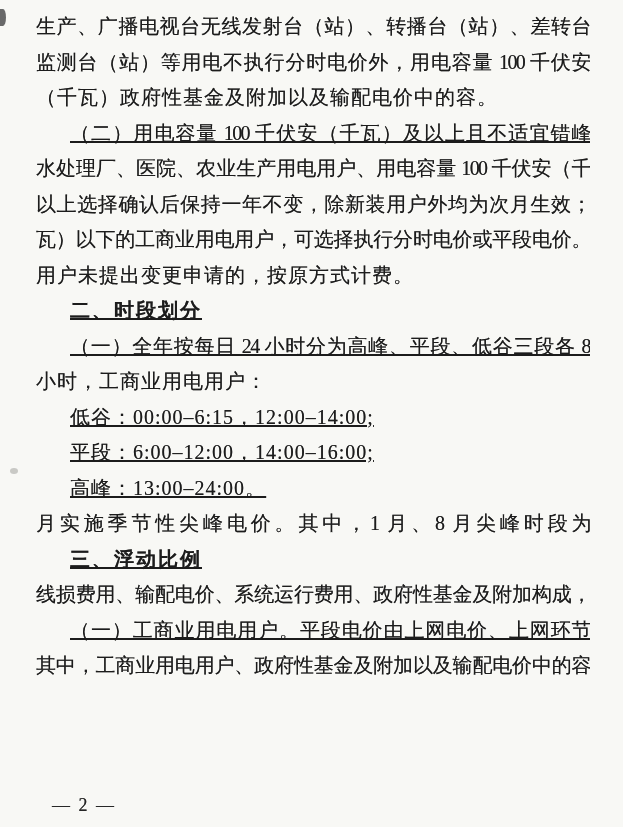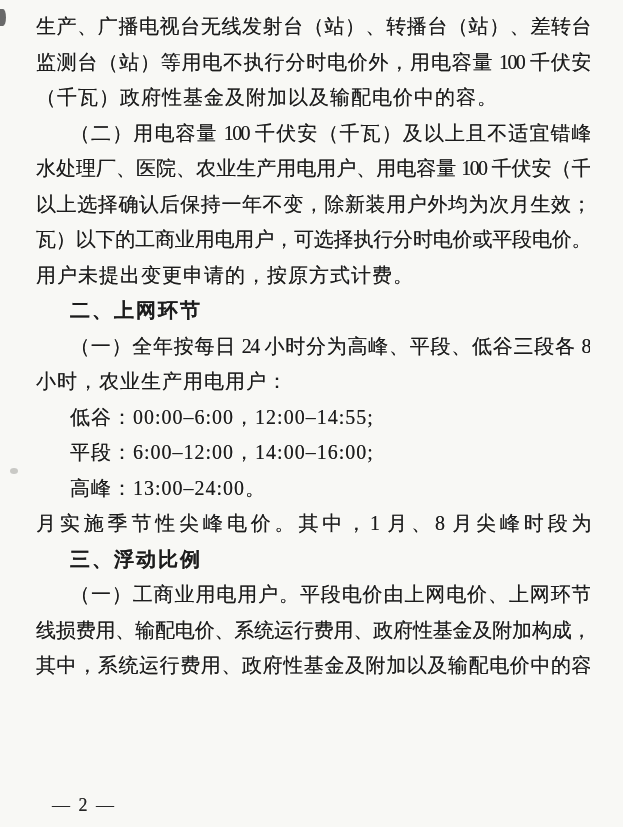--- a/index.html
+++ b/index.html
@@ -32,21 +32,21 @@
   }
   
   .j {
     letter-spacing: -1.6px;
     white-space: normal;
     text-align: justify;
     text-align-last: justify;
     overflow: hidden;
   }
   
-  .ind { text-indent: 1.7em; }
+  .ind { text-indent: 1.7em; text-decoration: underline; }
   
   .hd {
     font-family: "Liberation Sans", "DejaVu Sans", sans-serif;
     font-weight: 700;
     letter-spacing: 2px;
   }
   .pagenum {
     position: absolute;
     left: 52px;
     top: 793px;
@@ -87,28 +87,28 @@
 
   <div class="textcol">
     <div class="line j">生产、广播电视台无线发射台（站）、转播台（站）、差转台（站）、</div>
     <div class="line j">监测台（站）等用电不执行分时电价外，用电容量 100 千伏安</div>
     <div class="line">（千瓦）政府性基金及附加以及输配电价中的容。</div>
     <div class="line j ind">（二）用电容量 100 千伏安（千瓦）及以上且不适宜错峰</div>
     <div class="line j">水处理厂、医院、农业生产用电用户、用电容量 100 千伏安（千</div>
     <div class="line j">以上选择确认后保持一年不变，除新装用户外均为次月生效；</div>
     <div class="line j">瓦）以下的工商业用电用户，可选择执行分时电价或平段电价。</div>
     <div class="line">用户未提出变更申请的，按原方式计费。</div>
-    <div class="line hd ind">二、上网环节</div>
+    <div class="line hd ind">二、时段划分</div>
     <div class="line j ind">（一）全年按每日 24 小时分为高峰、平段、低谷三段各 8</div>
-    <div class="line">小时，农业生产用电用户：</div>
-    <div class="line ind">低谷：00:00–6:00，12:00–14:55;</div>
+    <div class="line">小时，工商业用电用户：</div>
+    <div class="line ind">低谷：00:00–6:15，12:00–14:00;</div>
     <div class="line ind">平段：6:00–12:00，14:00–16:00;</div>
     <div class="line ind">高峰：13:00–24:00。</div>
     <div class="line j">月实施季节性尖峰电价。其中，1 月、8 月尖峰时段为</div>
     <div class="line hd ind">三、浮动比例</div>
+    <div class="line j">线损费用、输配电价、系统运行费用、政府性基金及附加构成，</div>
     <div class="line j ind">（一）工商业用电用户。平段电价由上网电价、上网环节</div>
-    <div class="line j">线损费用、输配电价、系统运行费用、政府性基金及附加构成，</div>
-    <div class="line j">其中，系统运行费用、政府性基金及附加以及输配电价中的容</div>
+    <div class="line j">其中，工商业用电用户、政府性基金及附加以及输配电价中的容</div>
   </div>
 
   <div class="pagenum">— 2 —</div>
 
 </div>
 
 </body></html>

